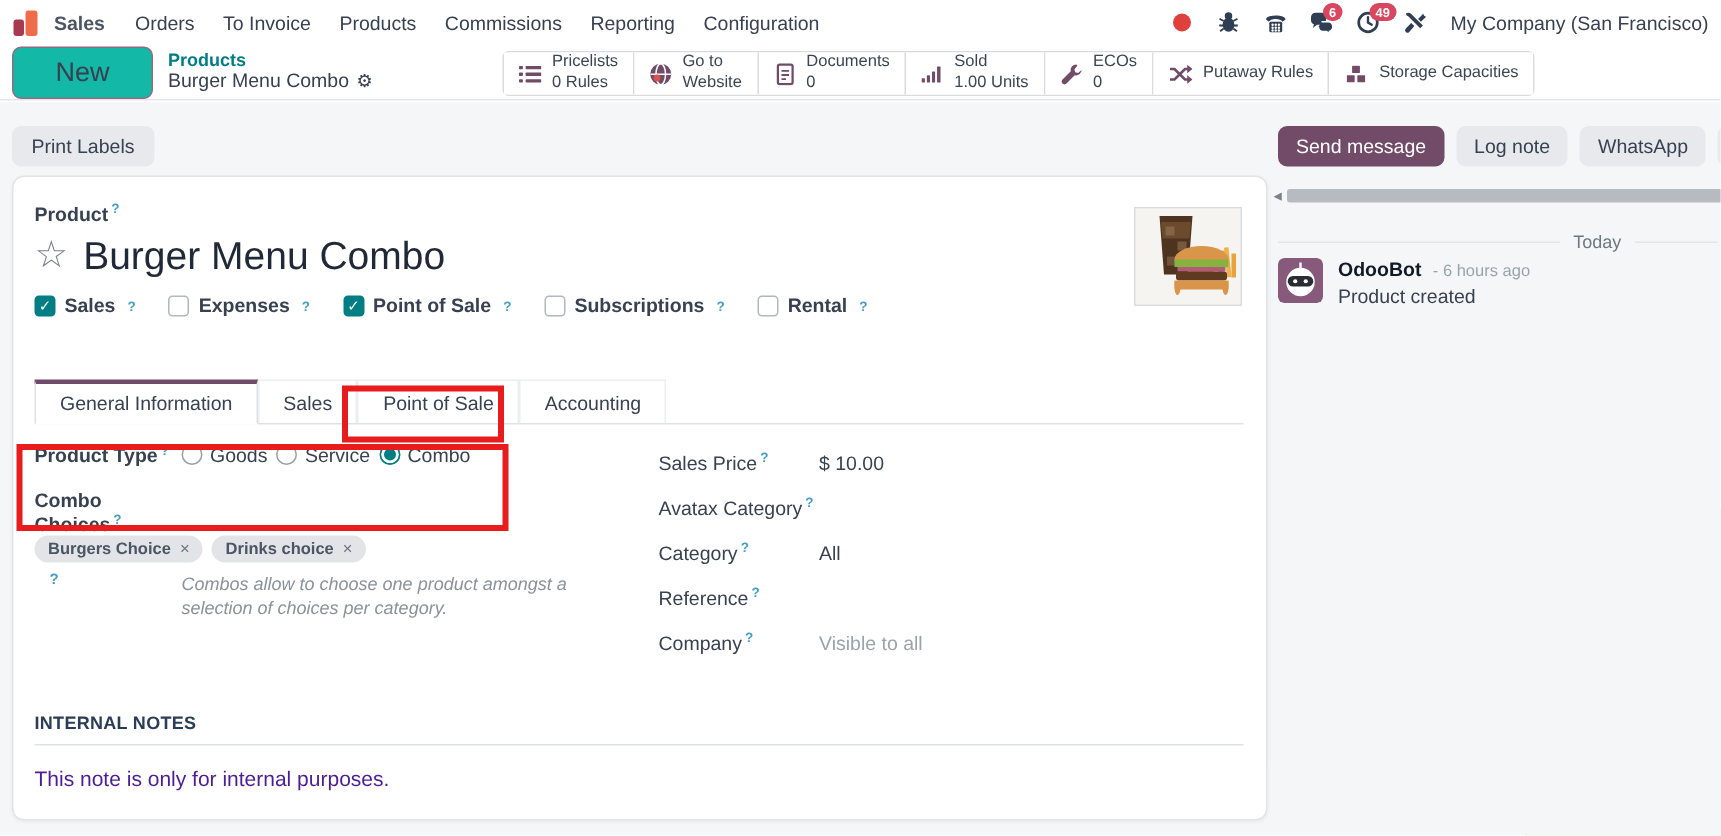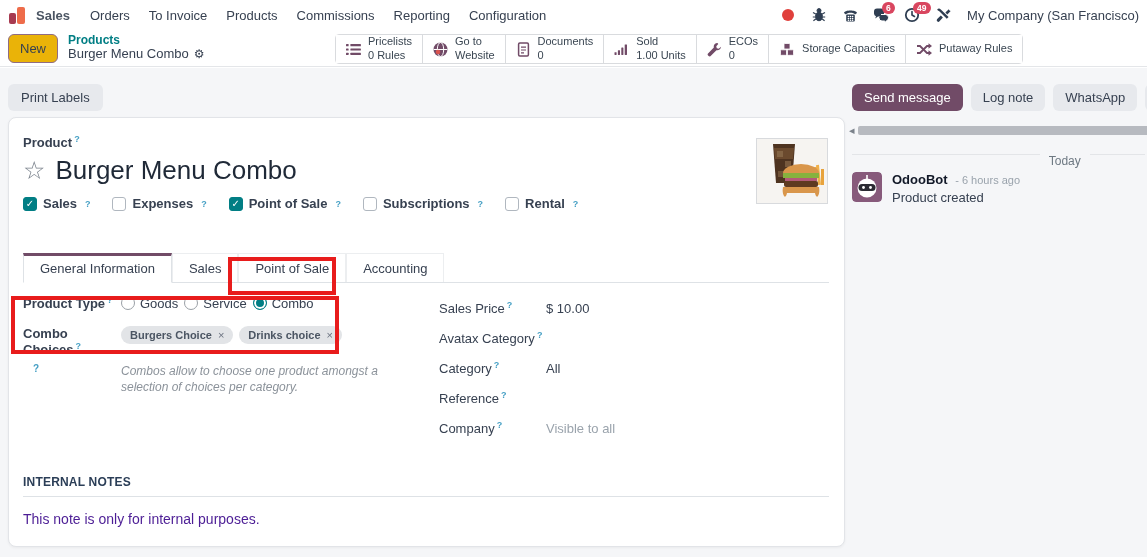--- a/index.html
+++ b/index.html
@@ -17,21 +17,21 @@
   .applogo .bar2 { position:absolute; left:9px; bottom:0; width:8px; height:17px; border-radius:2px; background:#ee6c4a; }
   .app-name { font-weight:bold; color:#4b5563; margin-right:20px; }
   .menu-item { margin-right:19px; color:#374151; cursor:pointer; }
   .systray { margin-left:auto; display:flex; align-items:center; gap:13px; }
   .tray-ic { position:relative; width:18px; height:18px; display:flex; align-items:center; justify-content:center; cursor:pointer; }
   .badge { position:absolute; top:-4px; left:10px; background:#d9465f; color:#fff; font-size:8.5px; font-weight:bold; border-radius:8px; padding:1px 4px; line-height:1.2; }
   .company { color:#374151; margin-left:2px; }
 
   
   .control-bar { position:absolute; top:30px; left:0; right:0; height:37px; background:#fff; border-bottom:1px solid #e4e6e9; display:flex; align-items:center; }
-  .new-btn { margin-left:8px; background:#eab308; border:1px solid #8f6c84; border-radius:6px; padding:6px 11px; font-size:13px; color:#374151; cursor:pointer; font-family:inherit; }
+  .new-btn { margin-left:8px; background:#14b8a6; border:1px solid #8f6c84; border-radius:6px; padding:6px 28px; font-size:18px; color:#374151; cursor:pointer; font-family:inherit; }
   .breadcrumb { margin-left:10px; line-height:1.15; }
   .bc-parent { color:#017e84; font-size:12px; font-weight:bold; cursor:pointer; }
   .bc-current { font-size:13px; color:#374151; display:flex; align-items:center; gap:5px; }
   .gear { font-size:12px; color:#374151; cursor:pointer; }
   .stat-group { position:absolute; left:335px; top:4px; height:30px; display:flex; border:1px solid #d9dbde; border-radius:4px; background:#fff; }
   .stat-btn { display:flex; align-items:center; gap:7px; padding:0 10px; border-right:1px solid #d9dbde; cursor:pointer; background:#fff; }
   .stat-btn:last-child { border-right:none; }
   .stat-txt { font-size:11px; line-height:1.25; color:#3a4652; font-weight:500; text-align:left; }
   .stat-txt .l2:empty { display:none; }
 
@@ -58,21 +58,21 @@
 
   .tab-content { position:relative; height:192px; }
   .left-col { position:absolute; left:0; top:0; width:405px; }
   .frow { display:flex; align-items:center; }
   .frow .flabel { width:98px; font-weight:bold; font-size:13px; color:#374151; flex-shrink:0; }
   .pt-row { margin-top:12px; }
   .radio-group { display:flex; align-items:center; }
   .radio-item { display:flex; align-items:center; gap:5px; margin-right:6px; cursor:pointer; }
   .radio { width:14px; height:14px; border-radius:50%; border:1px solid #9aa0a6; background:#fff; }
   .radio.selected { background:#017e84; border:1px solid #017e84; box-shadow: inset 0 0 0 2px #fff; }
-  .combo-row { margin-top:14px; align-items:flex-start; }
+  .combo-row { margin-top:14px; align-items:flex-start;flex-direction:column; }
   .tags { display:flex; gap:6px; }
   .tag { background:#e2e4e7; border-radius:10px; padding:3px 9px; font-size:11px; font-weight:bold; color:#4b5563; display:flex; align-items:center; gap:6px; cursor:pointer; white-space:nowrap; }
   .tag-x { font-weight:normal; color:#6b7280; cursor:pointer; }
   .help-row { margin-top:6px; display:flex; align-items:flex-start; }
   .help-q { width:88px; margin-left:10px; flex-shrink:0; color:#459fc4; font-size:10px; font-weight:bold; }
   .help-text { width:285px; font-style:italic; color:#8b929a; font-size:12px; line-height:1.35; }
 
   .right-col { position:absolute; left:416px; top:0; width:380px; }
   .rf { display:flex; margin-top:12px; height:18px; align-items:center; }
   .rf:first-child { margin-top:16px; }
@@ -91,21 +91,21 @@
   .red-box.two { left:2px; top:178px; width:328px; height:58px; }
 
   
   .chatter { position:absolute; left:845px; top:0; width:360px; height:100%; }
   .chat-btns { position:absolute; left:7px; top:16px; display:flex; gap:8px; white-space:nowrap; }
   .cbtn { border:none; border-radius:6px; padding:6px 12px; font-size:13px; font-weight:500; font-family:inherit; cursor:pointer; background:#e7e9ed; color:#374151; }
   .cbtn.primary { background:#714B67; color:#fff; }
   .chat-scroll { position:absolute; left:4px; top:56px; right:0; display:flex; align-items:center; gap:3px; }
   .scroll-arrow { color:#7b828b; font-size:11px; cursor:pointer; }
   .scroll-track { height:9px; background:#b7bac0; border-radius:2px; flex:1; cursor:pointer; }
-  .date-divider { position:absolute; left:7px; top:86px; width:293px; display:flex; }
+  .date-divider { position:absolute; left:7px; top:86px; width:293px; display:flex; align-items:center; }
   .dline { border-top:1px solid #e3e5e8; height:0; }
   .dline.l { flex:3.4; } .dline.r { flex:1; }
   .dtext { color:#6d7882; font-size:12px; padding:0 9px; }
   .msg { position:absolute; left:7px; top:104px; display:flex; gap:10px; }
   .avatar { width:30px; height:30px; border-radius:4px; overflow:hidden; flex-shrink:0; }
   .msg-name-row { font-size:13px; }
   .msg-author { font-weight:bold; color:#111827; cursor:pointer; }
   .msg-time { color:#9aa3ac; font-size:11px; margin-left:4px; }
   .msg-body { margin-top:3px; font-size:13px; color:#374151; }
 </style>
@@ -226,34 +226,34 @@
       </svg>
       <span class="stat-txt"><span class="l1">Sold</span><br><span class="l2">1.00 Units</span></span>
     </div>
     <div class="stat-btn">
       <svg width="15" height="15" viewBox="0 0 16 16" fill="#714B67">
         <path d="M11.2 1a4 4 0 0 0-3.9 4.9L1.6 11.6a2 2 0 1 0 2.8 2.8l5.7-5.7A4 4 0 0 0 15 5l-2.5 2.1-2.1-.5-.5-2.1L12 2z"></path>
       </svg>
       <span class="stat-txt"><span class="l1">ECOs</span><br><span class="l2">0</span></span>
     </div>
     <div class="stat-btn">
+      <svg width="16" height="15" viewBox="0 0 16 15">
+        <path d="M1 4 h3 l7 7 h2" fill="none" stroke="#714B67" stroke-width="1.8"></path>
+        <path d="M1 11 h3 l7-7 h2" fill="none" stroke="#714B67" stroke-width="1.8"></path>
+        <path d="M12.5 1.2 16 4 12.5 6.8z M12.5 8.2 16 11 12.5 13.8z" fill="#714B67"></path>
+      </svg>
+      <span class="stat-txt"><span class="l1">Putaway Rules</span></span>
+    </div>
+    <div class="stat-btn">
       <svg width="16" height="15" viewBox="0 0 16 15" fill="#714B67" stroke="#ffffff" stroke-width=".8">
         <rect x="5" y="1.5" width="6" height="5.5" rx=".8"></rect>
         <rect x="1.5" y="7.8" width="6" height="5.5" rx=".8"></rect>
         <rect x="8.5" y="7.8" width="6" height="5.5" rx=".8"></rect>
       </svg>
       <span class="stat-txt"><span class="l1">Storage Capacities</span></span>
-    </div>
-    <div class="stat-btn">
-      <svg width="16" height="15" viewBox="0 0 16 15">
-        <path d="M1 4 h3 l7 7 h2" fill="none" stroke="#714B67" stroke-width="1.8"></path>
-        <path d="M1 11 h3 l7-7 h2" fill="none" stroke="#714B67" stroke-width="1.8"></path>
-        <path d="M12.5 1.2 16 4 12.5 6.8z M12.5 8.2 16 11 12.5 13.8z" fill="#714B67"></path>
-      </svg>
-      <span class="stat-txt"><span class="l1">Putaway Rules</span></span>
     </div>
   </div>
 </div>
 
 <div class="page">
 
   <button class="print-labels">Print Labels</button>
 
   <div class="card">
     <div class="sec-label">

